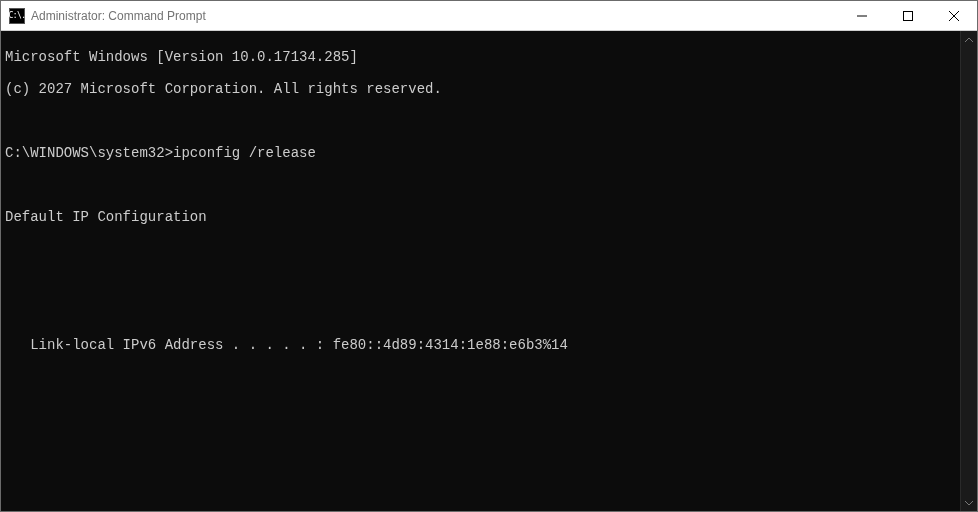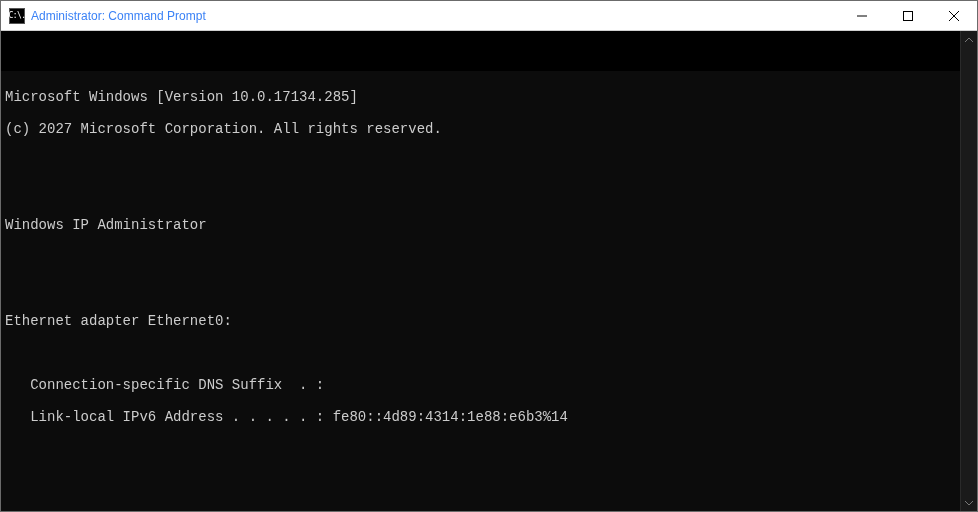--- a/index.html
+++ b/index.html
@@ -36,21 +36,21 @@
       font-family: "Consolas", monospace;
       display: flex;
       align-items: center;
       justify-content: center;
       line-height: 1;
       border: 1px solid #555;
       letter-spacing: -0.5px;
     }
     .titlebar-title {
       font-size: 12px;
-      color: #3b82f6;
+      color: #737373;
       flex: 1;
       white-space: nowrap;
     }
     .titlebar-controls {
       display: flex;
       height: 100%;
     }
     .titlebar-btn {
       width: 46px;
       height: 100%;
@@ -74,21 +74,20 @@
     .console {
       flex: 1;
       background: #0c0c0c;
       color: #cccccc;
       font-family: Consolas, "Courier New", monospace;
       font-size: 14px;
       line-height: 16px;
       padding: 2px 0 8px 4px;
       white-space: pre;
       overflow: hidden;
-      margin-top: 40px;
     }
     .scrollbar-v {
       width: 17px;
       background: #1a1a1a;
       display: flex;
       flex-direction: column;
       border-left: 1px solid #2a2a2a;
     }
     .scrollbar-btn {
       height: 17px;
@@ -127,27 +126,26 @@
           </svg>
       </button>
     </div>
   </div>
 
   <div class="console-body">
     <div class="console">
 <div class="line">Microsoft Windows [Version 10.0.17134.285]</div>
 <div class="line">(c) 2027 Microsoft Corporation. All rights reserved.</div>
 <div class="line"></div>
+<div class="line"><span>C:\WINDOWS\system32&gt;</span><span>ipconfig /release</span></div>
 <div class="line"></div>
-<div class="line">Windows IP Administrator</div>
+<div class="line">Default IP Configuration</div>
 <div class="line"></div>
 <div class="line"></div>
-<div class="line">Ethernet adapter Ethernet0:</div>
 <div class="line"></div>
-<div class="line">   Connection-specific DNS Suffix  . :</div>
 <div class="line">   Link-local IPv6 Address . . . . . : fe80::4d89:4314:1e88:e6b3%14</div>
 <div class="line"></div>
 
 
 
 
 
 
 
 

